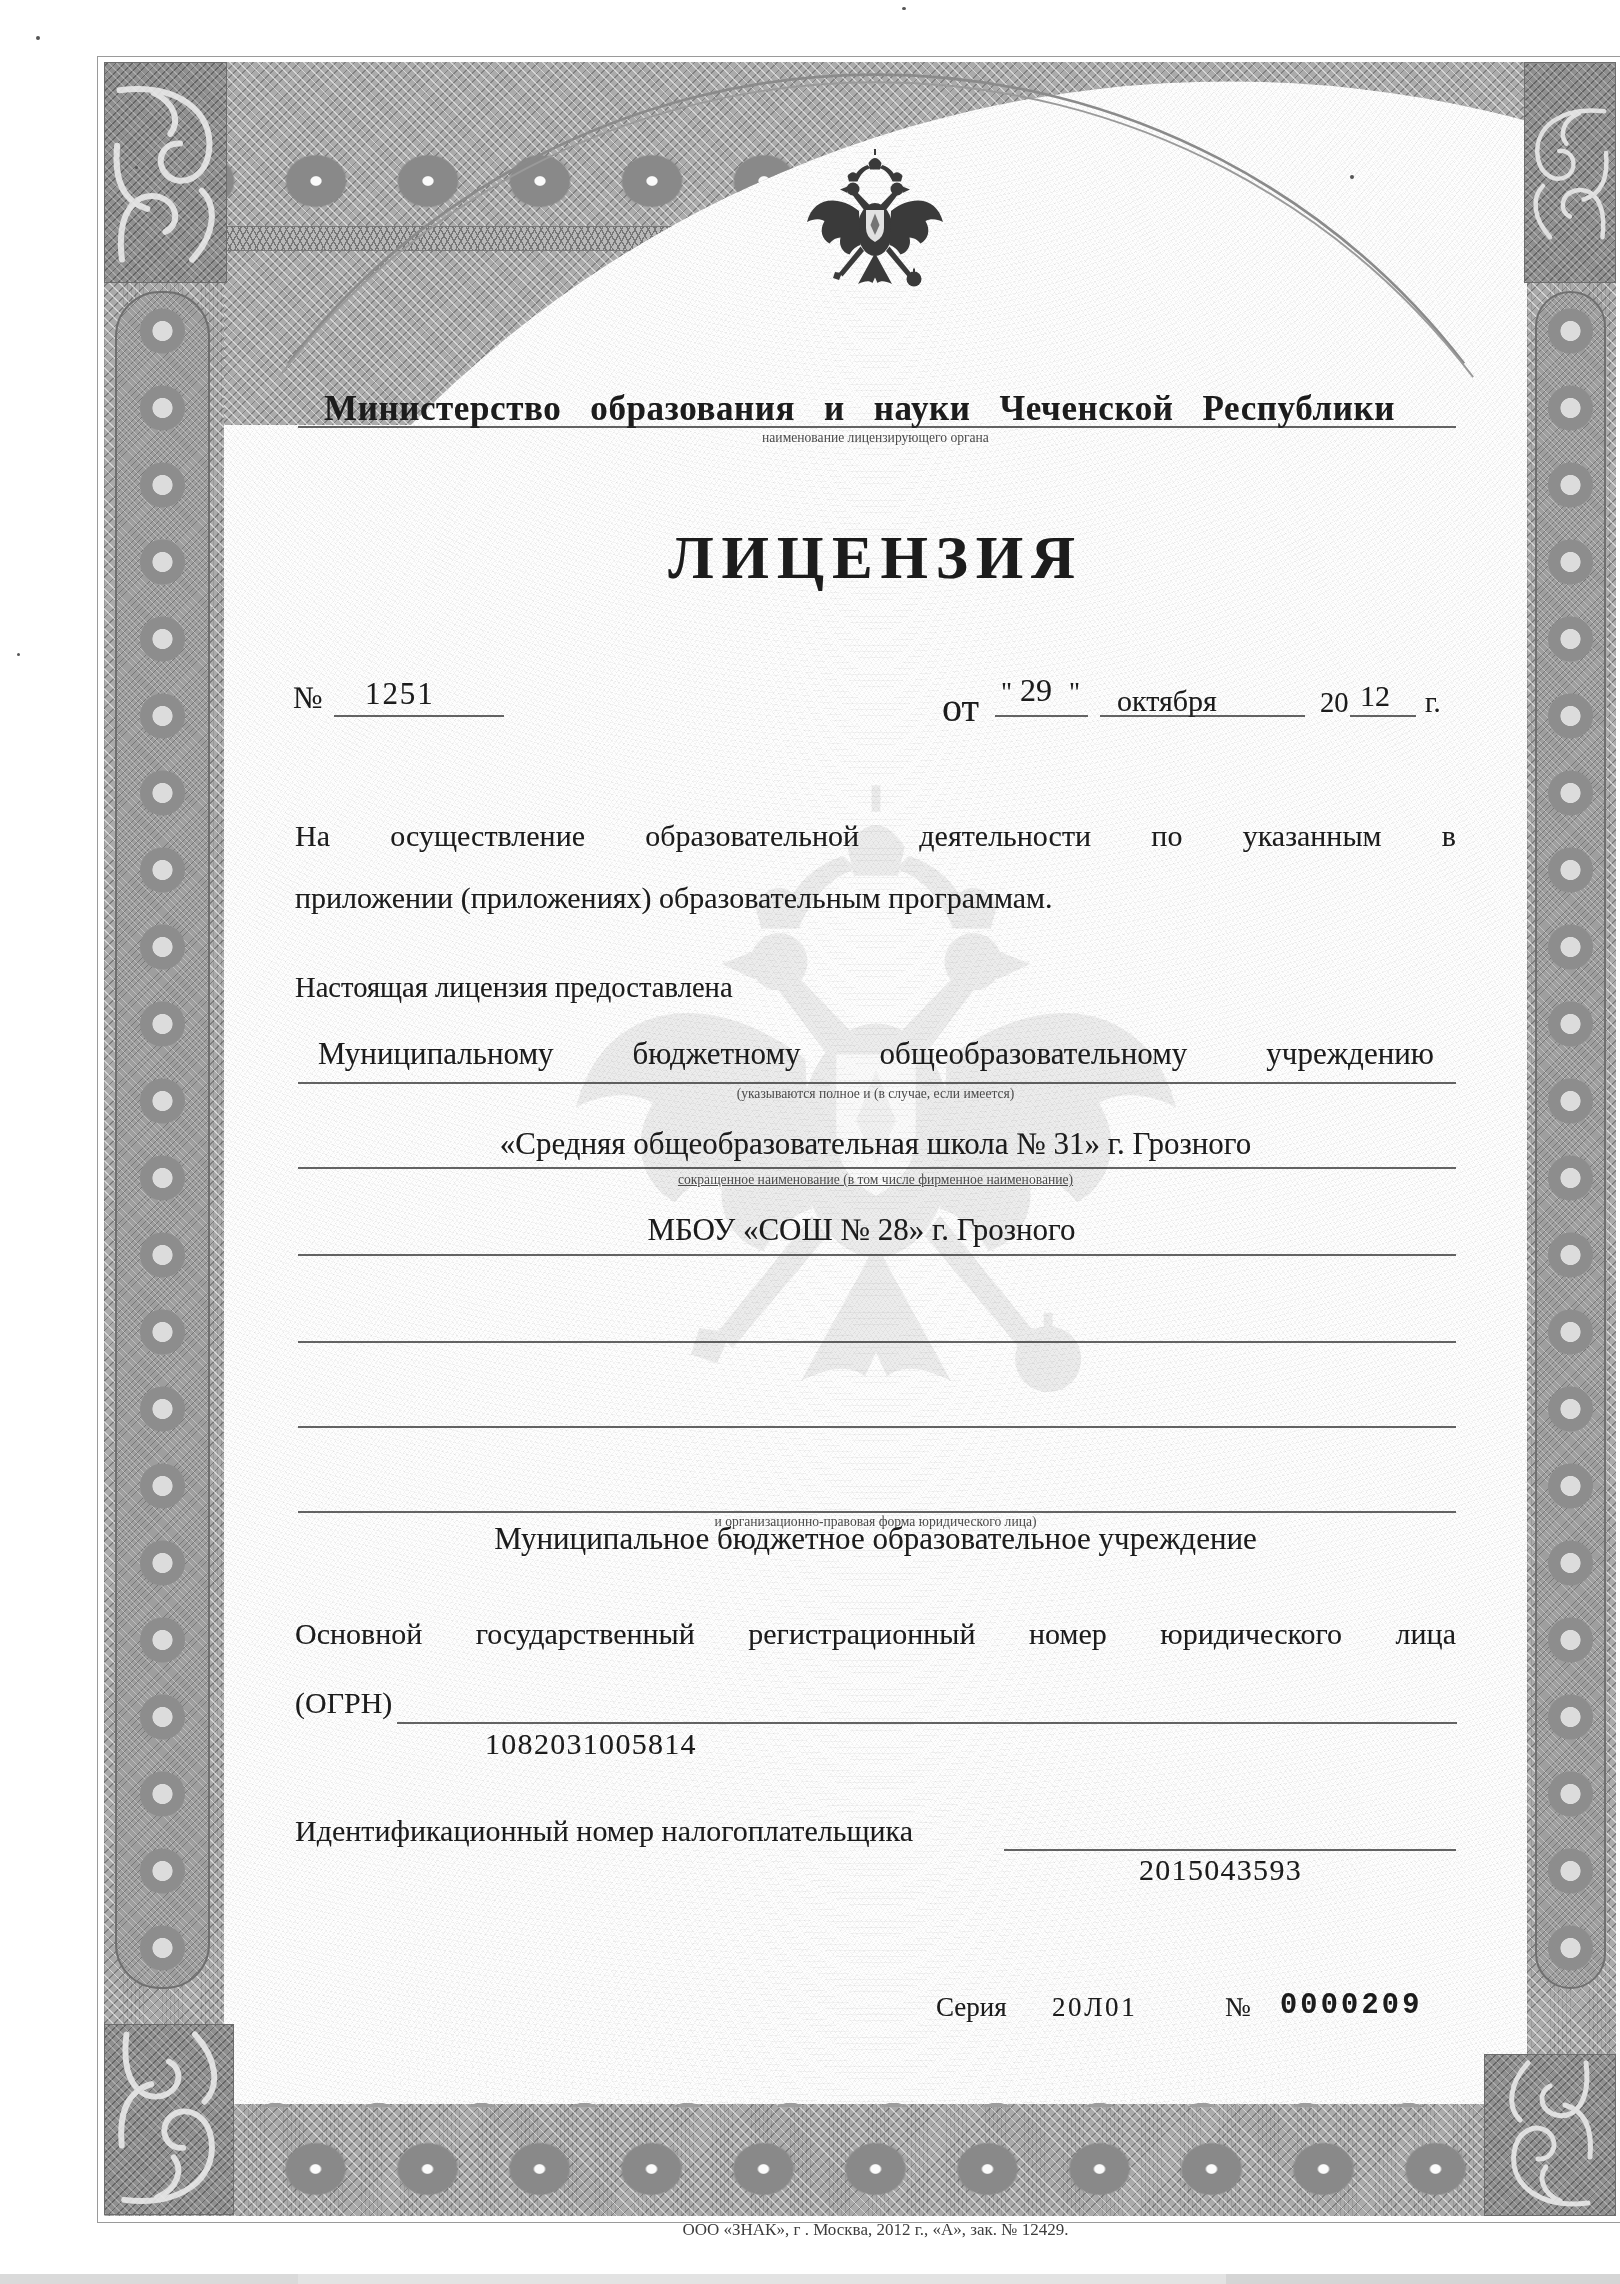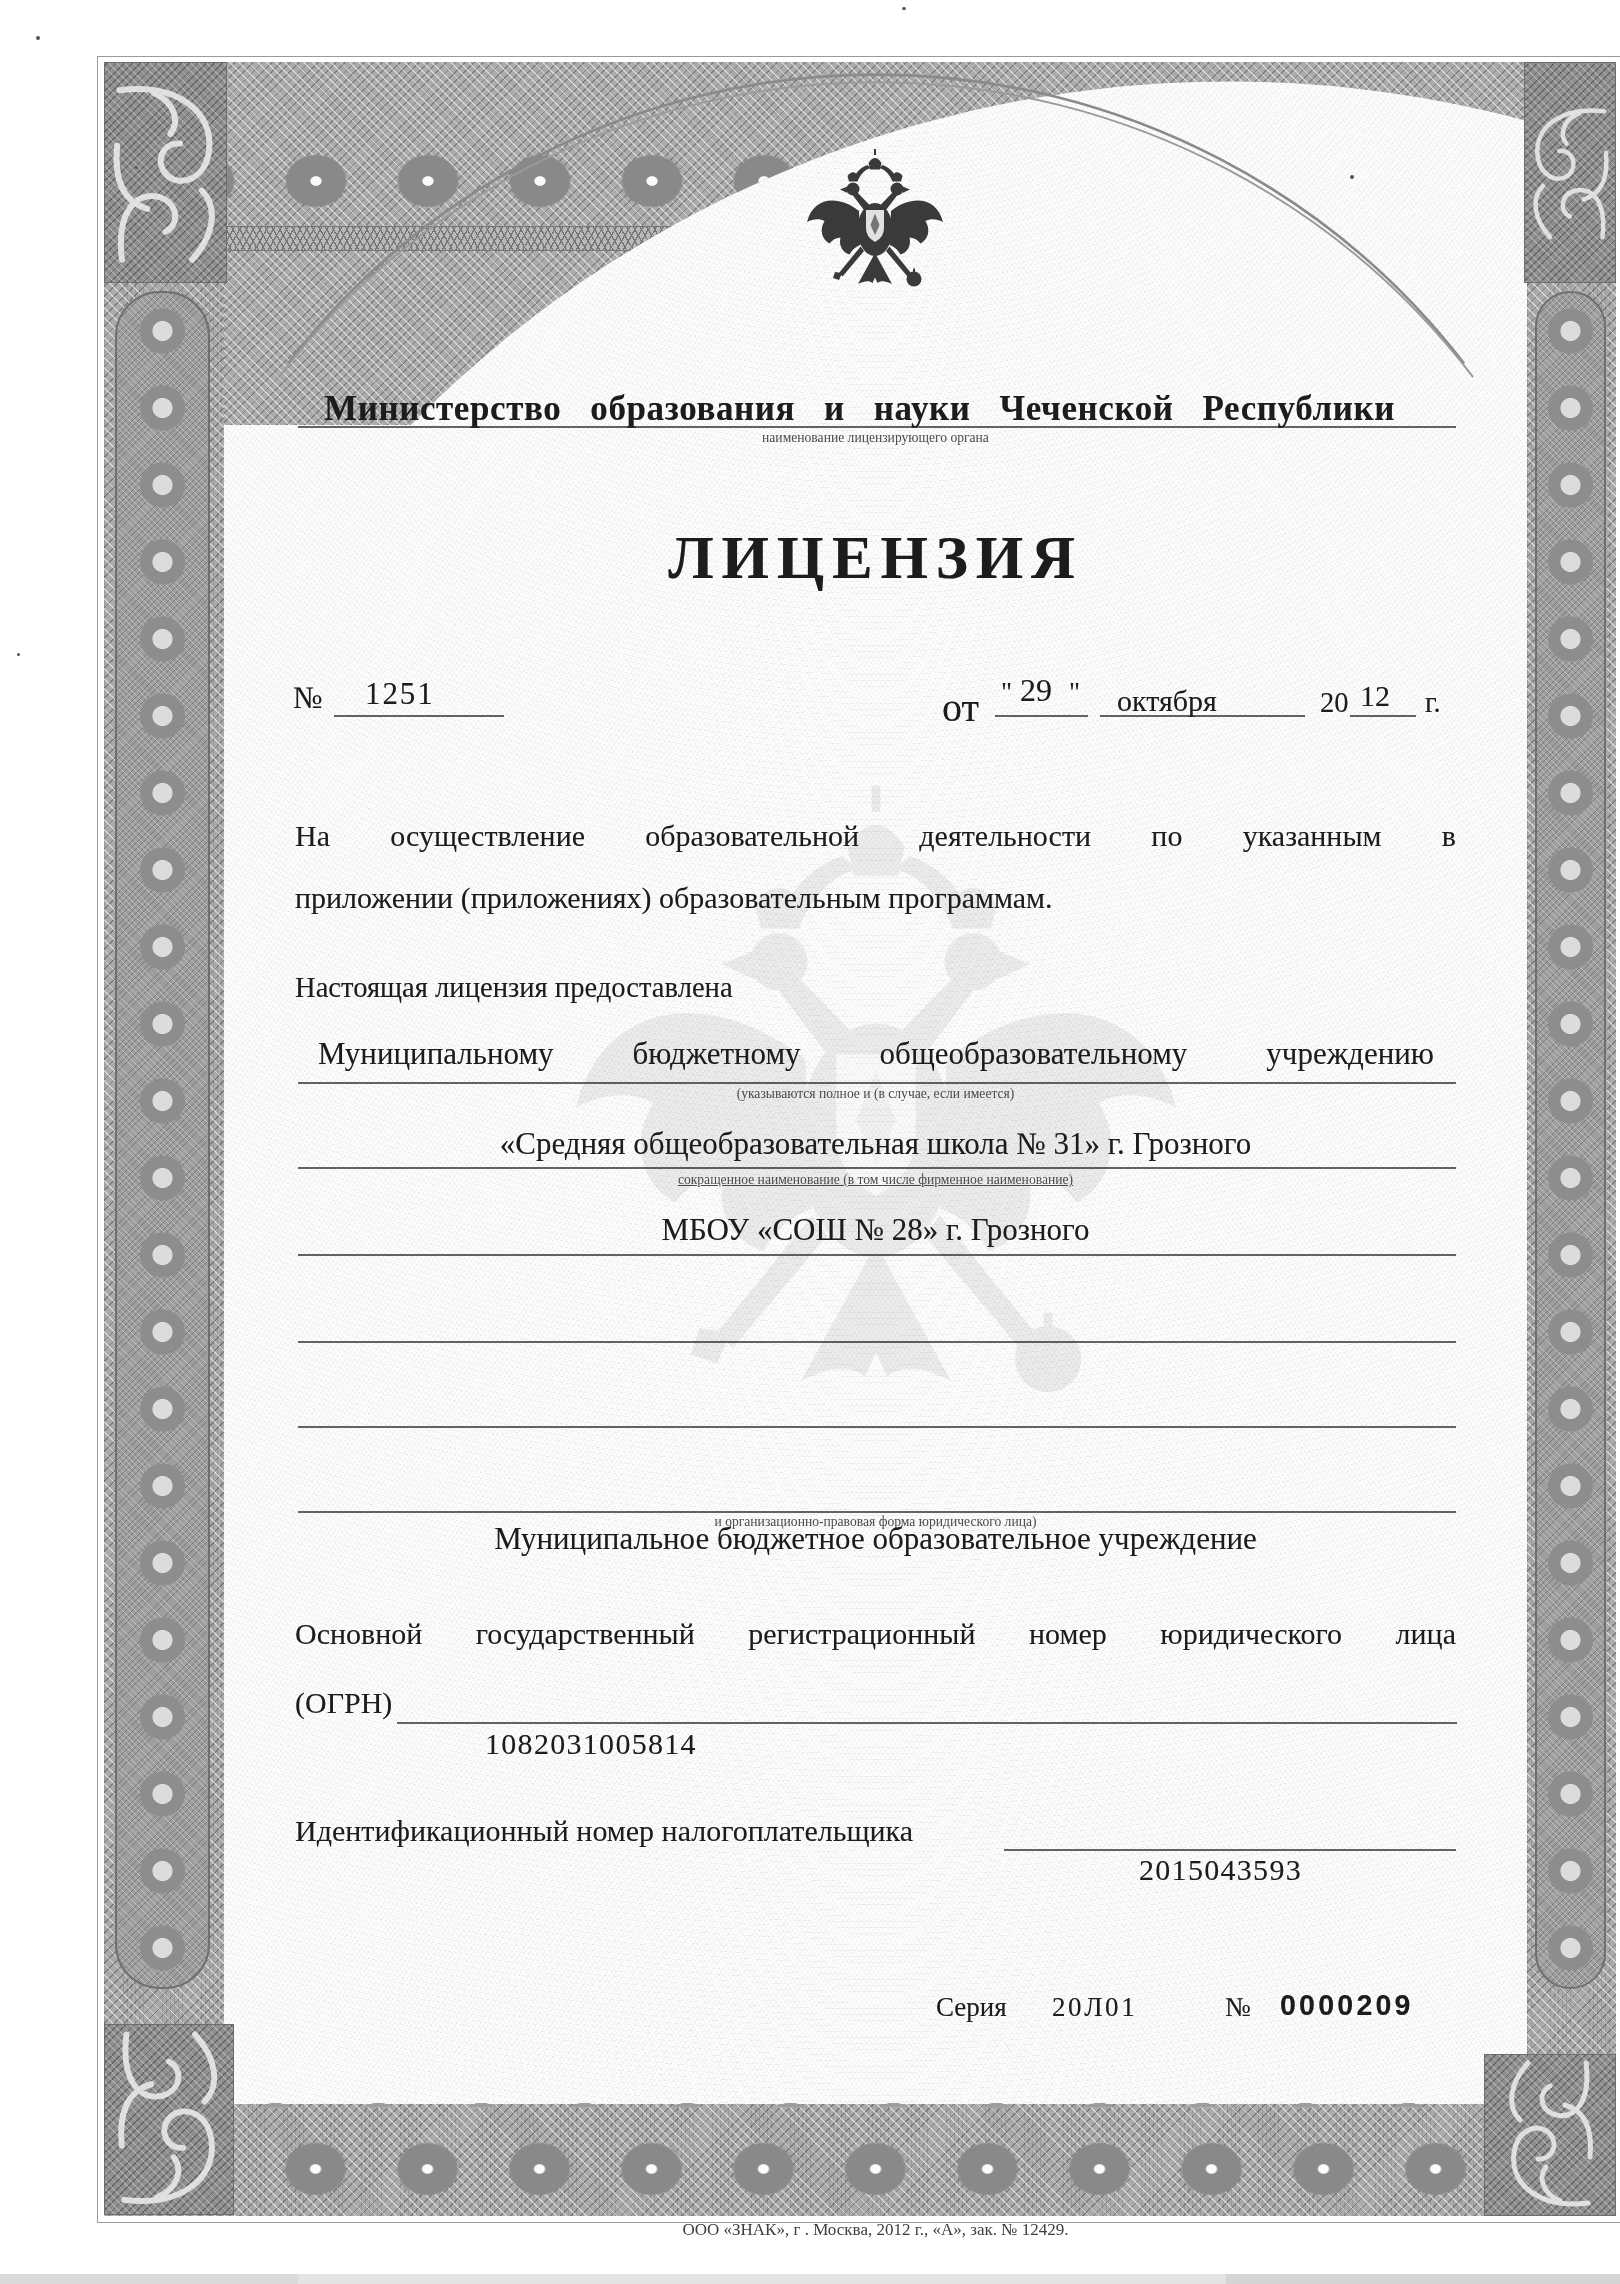--- a/index.html
+++ b/index.html
@@ -76,21 +76,21 @@
   .rule{position:absolute;height:1.9px;background:rgba(40,40,40,.72);}
   .just{text-align:justify;text-align-last:justify;}
   .ctr{text-align:center;}
   .ministry{left:324px;top:389px;width:1071px;font-size:35px;font-weight:bold;letter-spacing:0.6px;}
   .title{left:295px;top:523px;width:1161px;font-size:61px;font-weight:bold;letter-spacing:7.8px;}
   .body-line{font-size:30px;}
   .org-line{font-size:31px;}
   .speck{position:absolute;border-radius:50%;background:#555;}
   .scanbar{position:absolute;left:0;top:2274px;width:1621px;height:10.4px;
     background:linear-gradient(90deg,#dadada 0 298px,#e3e3e3 298px 1226px,#d5d5d5 1226px);}
-  .mono{font-family:Liberation Sans, sans-serif;}
+  .mono{font-family:Liberation Mono, monospace;}
 </style>
 </head>
 <body>
 
 <svg width="0" height="0" style="position:absolute" aria-hidden="true">
   <defs>
     <symbol id="eagle" viewBox="0 0 300 320">
       <g fill="currentColor">
         <path d="M148,4 h4 v12 h-4 z"></path>
         <path d="M137,32 q13,-20 26,0 l-3,13 h-20 z"></path>
@@ -201,21 +201,21 @@
   <div class="abs ink" style="left:295px;top:972px;font-size:28.6px;">Настоящая лицензия предоставлена</div>
 
   <div class="abs ink org-line just" style="left:318px;top:1036px;width:1116px;">Муниципальному бюджетному общеобразовательному учреждению</div>
   <div class="rule" style="left:298px;top:1082px;width:1158px;"></div>
   <div class="abs cap" style="left:295px;top:1086px;width:1161px;">(указываются полное и (в случае, если имеется)</div>
 
   <div class="abs ink org-line ctr" style="left:295px;top:1126px;width:1161px;">«Средняя общеобразовательная школа № 31» г. Грозного</div>
   <div class="rule" style="left:298px;top:1167px;width:1158px;"></div>
   <div class="abs cap" style="left:295px;top:1172px;width:1161px;text-decoration:underline;">сокращенное наименование (в том числе фирменное наименование)</div>
 
-  <div class="abs ink org-line ctr" style="left:295px;top:1212px;width:1161px;">МБОУ «СОШ № 28» г. Грозного</div>
+  <div class="abs ink org-line ctr" style="left:281px;top:1212px;width:1161px;">МБОУ «СОШ № 28» г. Грозного</div>
   <div class="rule" style="left:298px;top:1254px;width:1158px;"></div>
 
   <div class="rule" style="left:298px;top:1341px;width:1158px;"></div>
   <div class="rule" style="left:298px;top:1426px;width:1158px;"></div>
   <div class="rule" style="left:298px;top:1511px;width:1158px;"></div>
 
   <div class="abs cap" style="left:295px;top:1514px;width:1161px;">и организационно-правовая форма юридического лица)</div>
   <div class="abs ink org-line ctr" style="left:295px;top:1521px;width:1161px;">Муниципальное бюджетное образовательное учреждение</div>
 
   <div class="abs ink body-line just" style="left:295px;top:1617px;width:1161px;">Основной государственный регистрационный номер юридического лица</div>

